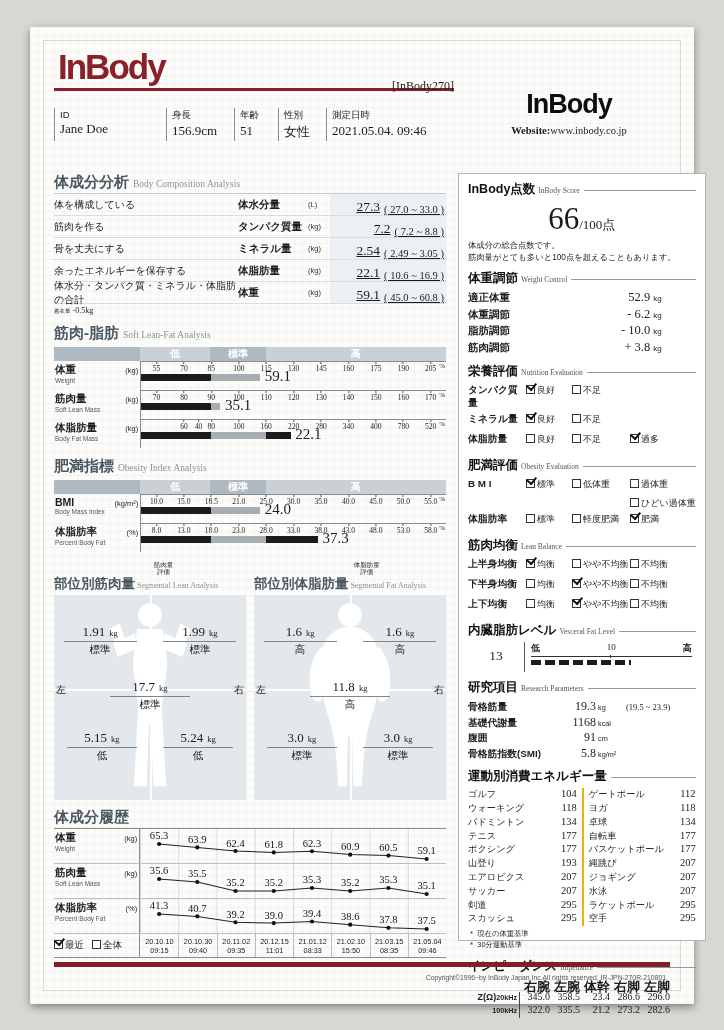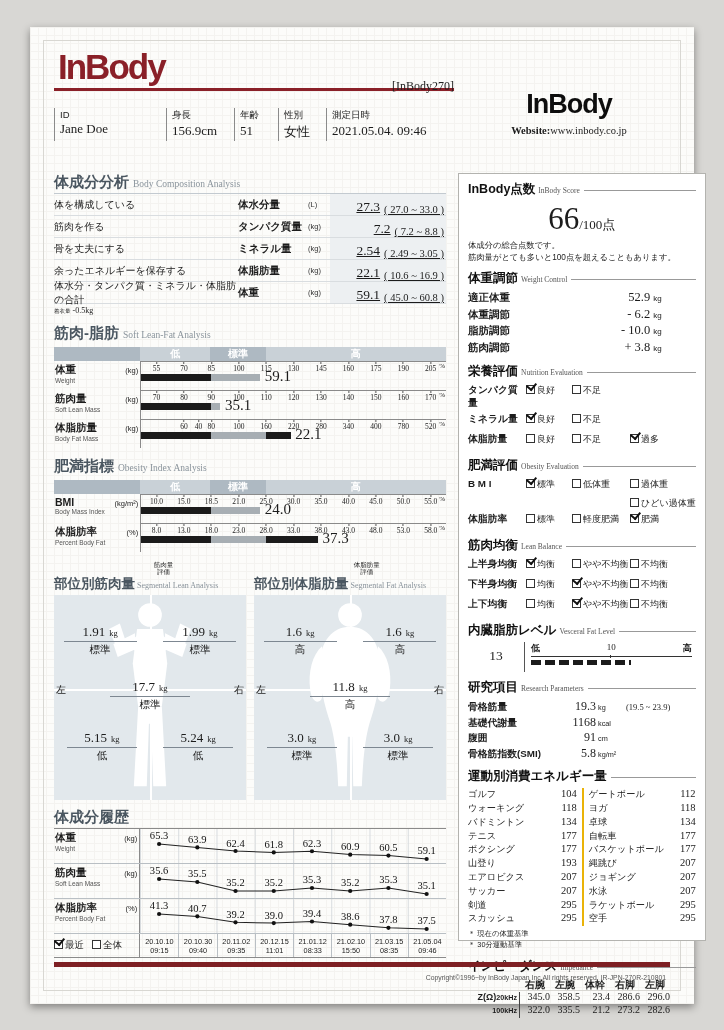--- a/index.html
+++ b/index.html
@@ -148,21 +148,21 @@
   .ex-col{width:50%;box-sizing:border-box;}
   .ex-col.second{border-left:2px solid #eab308;padding-left:5px;}
   .ex-col.first{padding-right:5px;}
   .ex-row{display:flex;align-items:baseline;height:13.8px;}
   .ex-name{font-size:9.2px;}
   .ex-val{margin-left:auto;font-family:"Liberation Serif",serif;font-size:10.5px;}
   .ex-notes{font-size:7.3px;margin-top:3px;line-height:1.5;}
   
   .imp-row{display:flex;align-items:baseline;height:13px;}
   .imp-spacer{width:52px;flex:none;}
-  .imp-h{width:30px;text-align:center;font-size:10px;font-weight:bold;}
+  .imp-h{width:30px;text-align:right;font-size:13px;font-weight:bold;}
   .imp-label{width:52px;flex:none;text-align:right;border-right:1px solid #444;padding-right:2px;box-sizing:border-box;
              font-size:9px;font-weight:bold;height:100%;}
   .imp-label .fr{font-size:7.2px;font-weight:bold;}
   .imp-v{width:30px;text-align:right;font-family:"Liberation Serif",serif;font-size:10px;}
   
   .bottom-bar{position:absolute;left:10px;right:10px;bottom:23px;height:5px;background:#7e2024;}
   .copyright{position:absolute;right:14px;bottom:9px;font-size:6.8px;color:#555;}
 </style>
 </head>
 <body>

